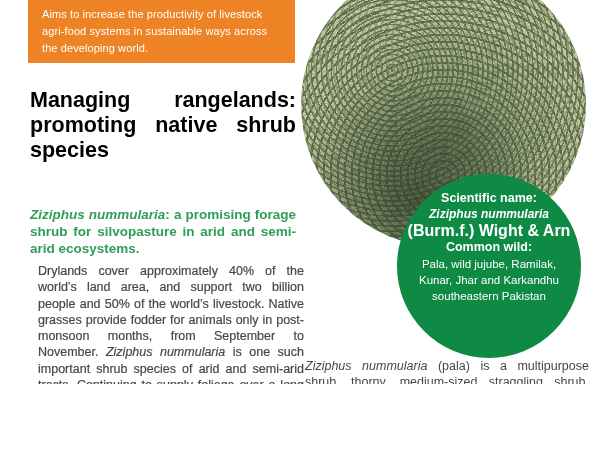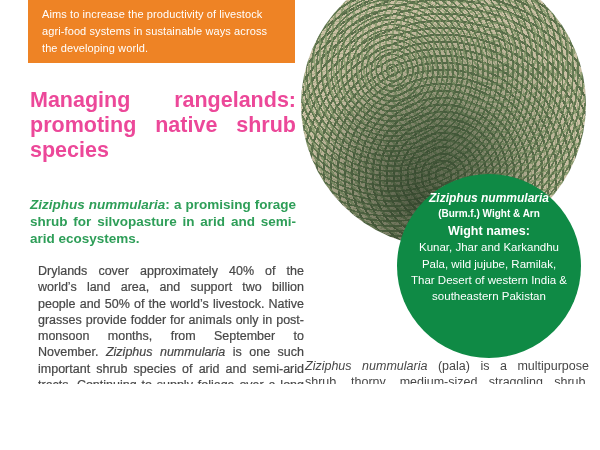--- a/index.html
+++ b/index.html
@@ -18,26 +18,26 @@
     background: #EE8325;
     box-sizing: border-box;
     padding: 19px 13px 0 14px;
     color: #ffffff;
     font-size: 11px; line-height: 17px;
     letter-spacing: 0.1px;
   }
   .page-title {
     position: absolute; left: 30px; top: 88px;
     width: 266px; margin: 0;
-    color: #ec4899;
+    color: #000000;
     font-size: 21.5px; line-height: 25px; font-weight: bold;
     text-align: justify;
   }
   .subtitle {
-    position: absolute; left: 30px; top: 196px;
+    position: absolute; left: 30px; top: 206px;
     width: 266px; margin: 0;
     color: #2E9E58;
     font-size: 13.5px; line-height: 17px; font-weight: bold;
     text-align: justify;
   }
   .left-body {
     position: absolute; left: 30px; top: 255px;
     width: 266px; margin: 8px;
     color: #474747;
     font-size: 12.5px; line-height: 16.3px;
@@ -77,21 +77,21 @@
     border-radius: 50%;
     background: #0F8A45;
     color: #ffffff;
     text-align: center;
     box-sizing: border-box;
     padding-top: 16px;
     font-size: 11.5px; line-height: 16.4px;
   }
   .info-circle .label { font-weight: bold; font-size: 12.5px; }
   .info-circle .sci   { font-weight: bold; font-style: italic; font-size: 12px; }
-  .info-circle .auth  { font-weight: bold; font-size: 10px; }
+  .info-circle .auth  { font-weight: bold; font-size: 16px; }
   .info-circle .val   { font-weight: normal; }
   .right-body {
     position: absolute; left: 305px; top: 358px;
     width: 284px; margin: 0;
     color: #474747;
     font-size: 12.5px; line-height: 16.3px;
     text-align: justify;
   }
   [data-bind-rich] .it { font-style: italic; }
 </style>
@@ -110,24 +110,24 @@
 
   <p class="left-body" data-bind-rich="left_body_rich"><span>Drylands cover approximately 40% of the world’s land area, and support two billion people and 50% of the world’s livestock. Native grasses provide fodder for animals only in post-monsoon months, from September to November. </span><span class="it">Ziziphus nummularia</span><span> is one such important shrub species of arid and semi-arid tracts. Continuing to supply foliage over a long time, it plays a vital role in the economy of dryland peoples.</span></p>
 
   <div class="benefits-box">
     <span class="benefits-label" data-bind="benefits.label">Benefits:</span>
   </div>
 
   <div class="shrub-photo"></div>
 
   <div class="info-circle">
+    <div class="label" data-bind="info_circle.scientific_name_label">Scientific name:</div>
     <div class="sci" data-bind="info_circle.scientific_name">Ziziphus nummularia</div>
     <div class="auth" data-bind="info_circle.authority">(Burm.f.) Wight &amp; Arn</div>
-    <div class="label" data-bind="info_circle.common_names_label">Wight names:</div>
+    <div class="label" data-bind="info_circle.common_names_label">Common wild:</div>
+    <div class="val" data-bind="info_circle.common_names_line1">Pala, wild jujube, Ramilak,</div>
     <div class="val" data-bind="info_circle.common_names_line2">Kunar, Jhar and Karkandhu</div>
-    <div class="val" data-bind="info_circle.common_names_line1">Pala, wild jujube, Ramilak,</div>
-    <div class="val" data-bind="info_circle.locations_line1">Thar Desert of western India &amp;</div>
     <div class="val" data-bind="info_circle.locations_line2">southeastern Pakistan</div>
   </div>
 
   <p class="right-body" data-bind-rich="right_body_rich"><span class="it">Ziziphus nummularia</span><span> (pala) is a multipurpose shrub, thorny, medium-sized straggling shrub, which grows to a height of 2-3 m if left uncut. It is always found in clusters of 2-5, given its propagation by root suckers. It is drought-hardy, thriving in areas receiving 125-850 mm rainfall. It</span></p>
 
 </div>
 
 </body></html>

